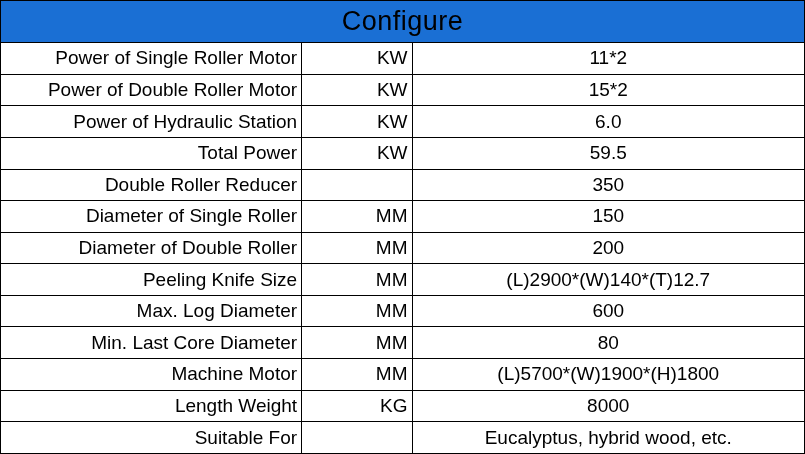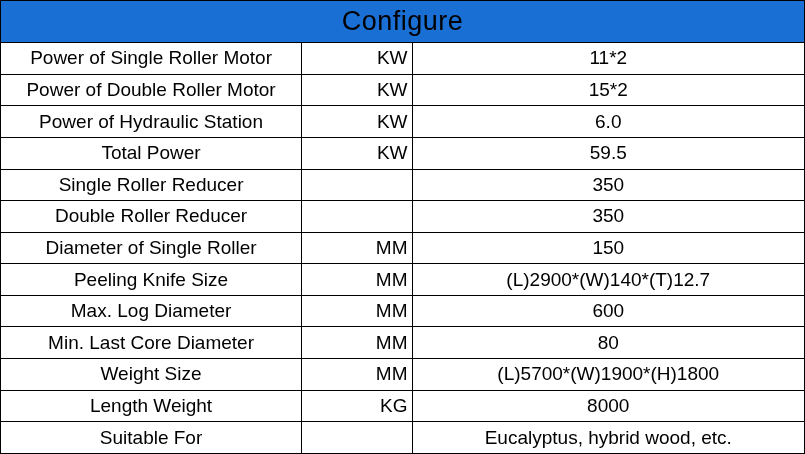--- a/index.html
+++ b/index.html
@@ -43,21 +43,21 @@
   }
   .col-name { width: 300px; }
   .col-unit { width: 110px; }
   .col-param { width: 391px; }
 
   .data-row td {
     font-size: 19px;
     height: 26px;
   }
   .cell-name {
-    text-align: center;
+    text-align: right;
     border-radius: 10px;
   }
   .cell-unit {
     text-align: right;
   }
   .cell-param {
     text-align: center;
     border-radius: 6px;
   }
 </style>
@@ -89,51 +89,51 @@
       <td class="cell-name">Power of Hydraulic Station</td>
       <td class="cell-unit">KW</td>
       <td class="cell-param">6.0</td>
     </tr>
     <tr class="data-row">
       <td class="cell-name">Total Power</td>
       <td class="cell-unit">KW</td>
       <td class="cell-param">59.5</td>
     </tr>
     <tr class="data-row">
-      <td class="cell-name">Single Roller Reducer</td>
-      <td class="cell-unit"></td>
-      <td class="cell-param">350</td>
-    </tr>
-    <tr class="data-row">
       <td class="cell-name">Double Roller Reducer</td>
       <td class="cell-unit"></td>
       <td class="cell-param">350</td>
     </tr>
     <tr class="data-row">
       <td class="cell-name">Diameter of Single Roller</td>
       <td class="cell-unit">MM</td>
       <td class="cell-param">150</td>
+    </tr>
+    <tr class="data-row">
+      <td class="cell-name">Diameter of Double Roller</td>
+      <td class="cell-unit">MM</td>
+      <td class="cell-param">200</td>
     </tr>
     <tr class="data-row">
       <td class="cell-name">Peeling Knife Size</td>
       <td class="cell-unit">MM</td>
       <td class="cell-param">(L)2900*(W)140*(T)12.7</td>
     </tr>
     <tr class="data-row">
       <td class="cell-name">Max. Log Diameter</td>
       <td class="cell-unit">MM</td>
       <td class="cell-param">600</td>
     </tr>
     <tr class="data-row">
       <td class="cell-name">Min. Last Core Diameter</td>
       <td class="cell-unit">MM</td>
       <td class="cell-param">80</td>
     </tr>
     <tr class="data-row">
-      <td class="cell-name">Weight Size</td>
+      <td class="cell-name">Machine Motor</td>
       <td class="cell-unit">MM</td>
       <td class="cell-param">(L)5700*(W)1900*(H)1800</td>
     </tr>
     <tr class="data-row">
       <td class="cell-name">Length Weight</td>
       <td class="cell-unit">KG</td>
       <td class="cell-param">8000</td>
     </tr>
     <tr class="data-row">
       <td class="cell-name">Suitable For</td>

